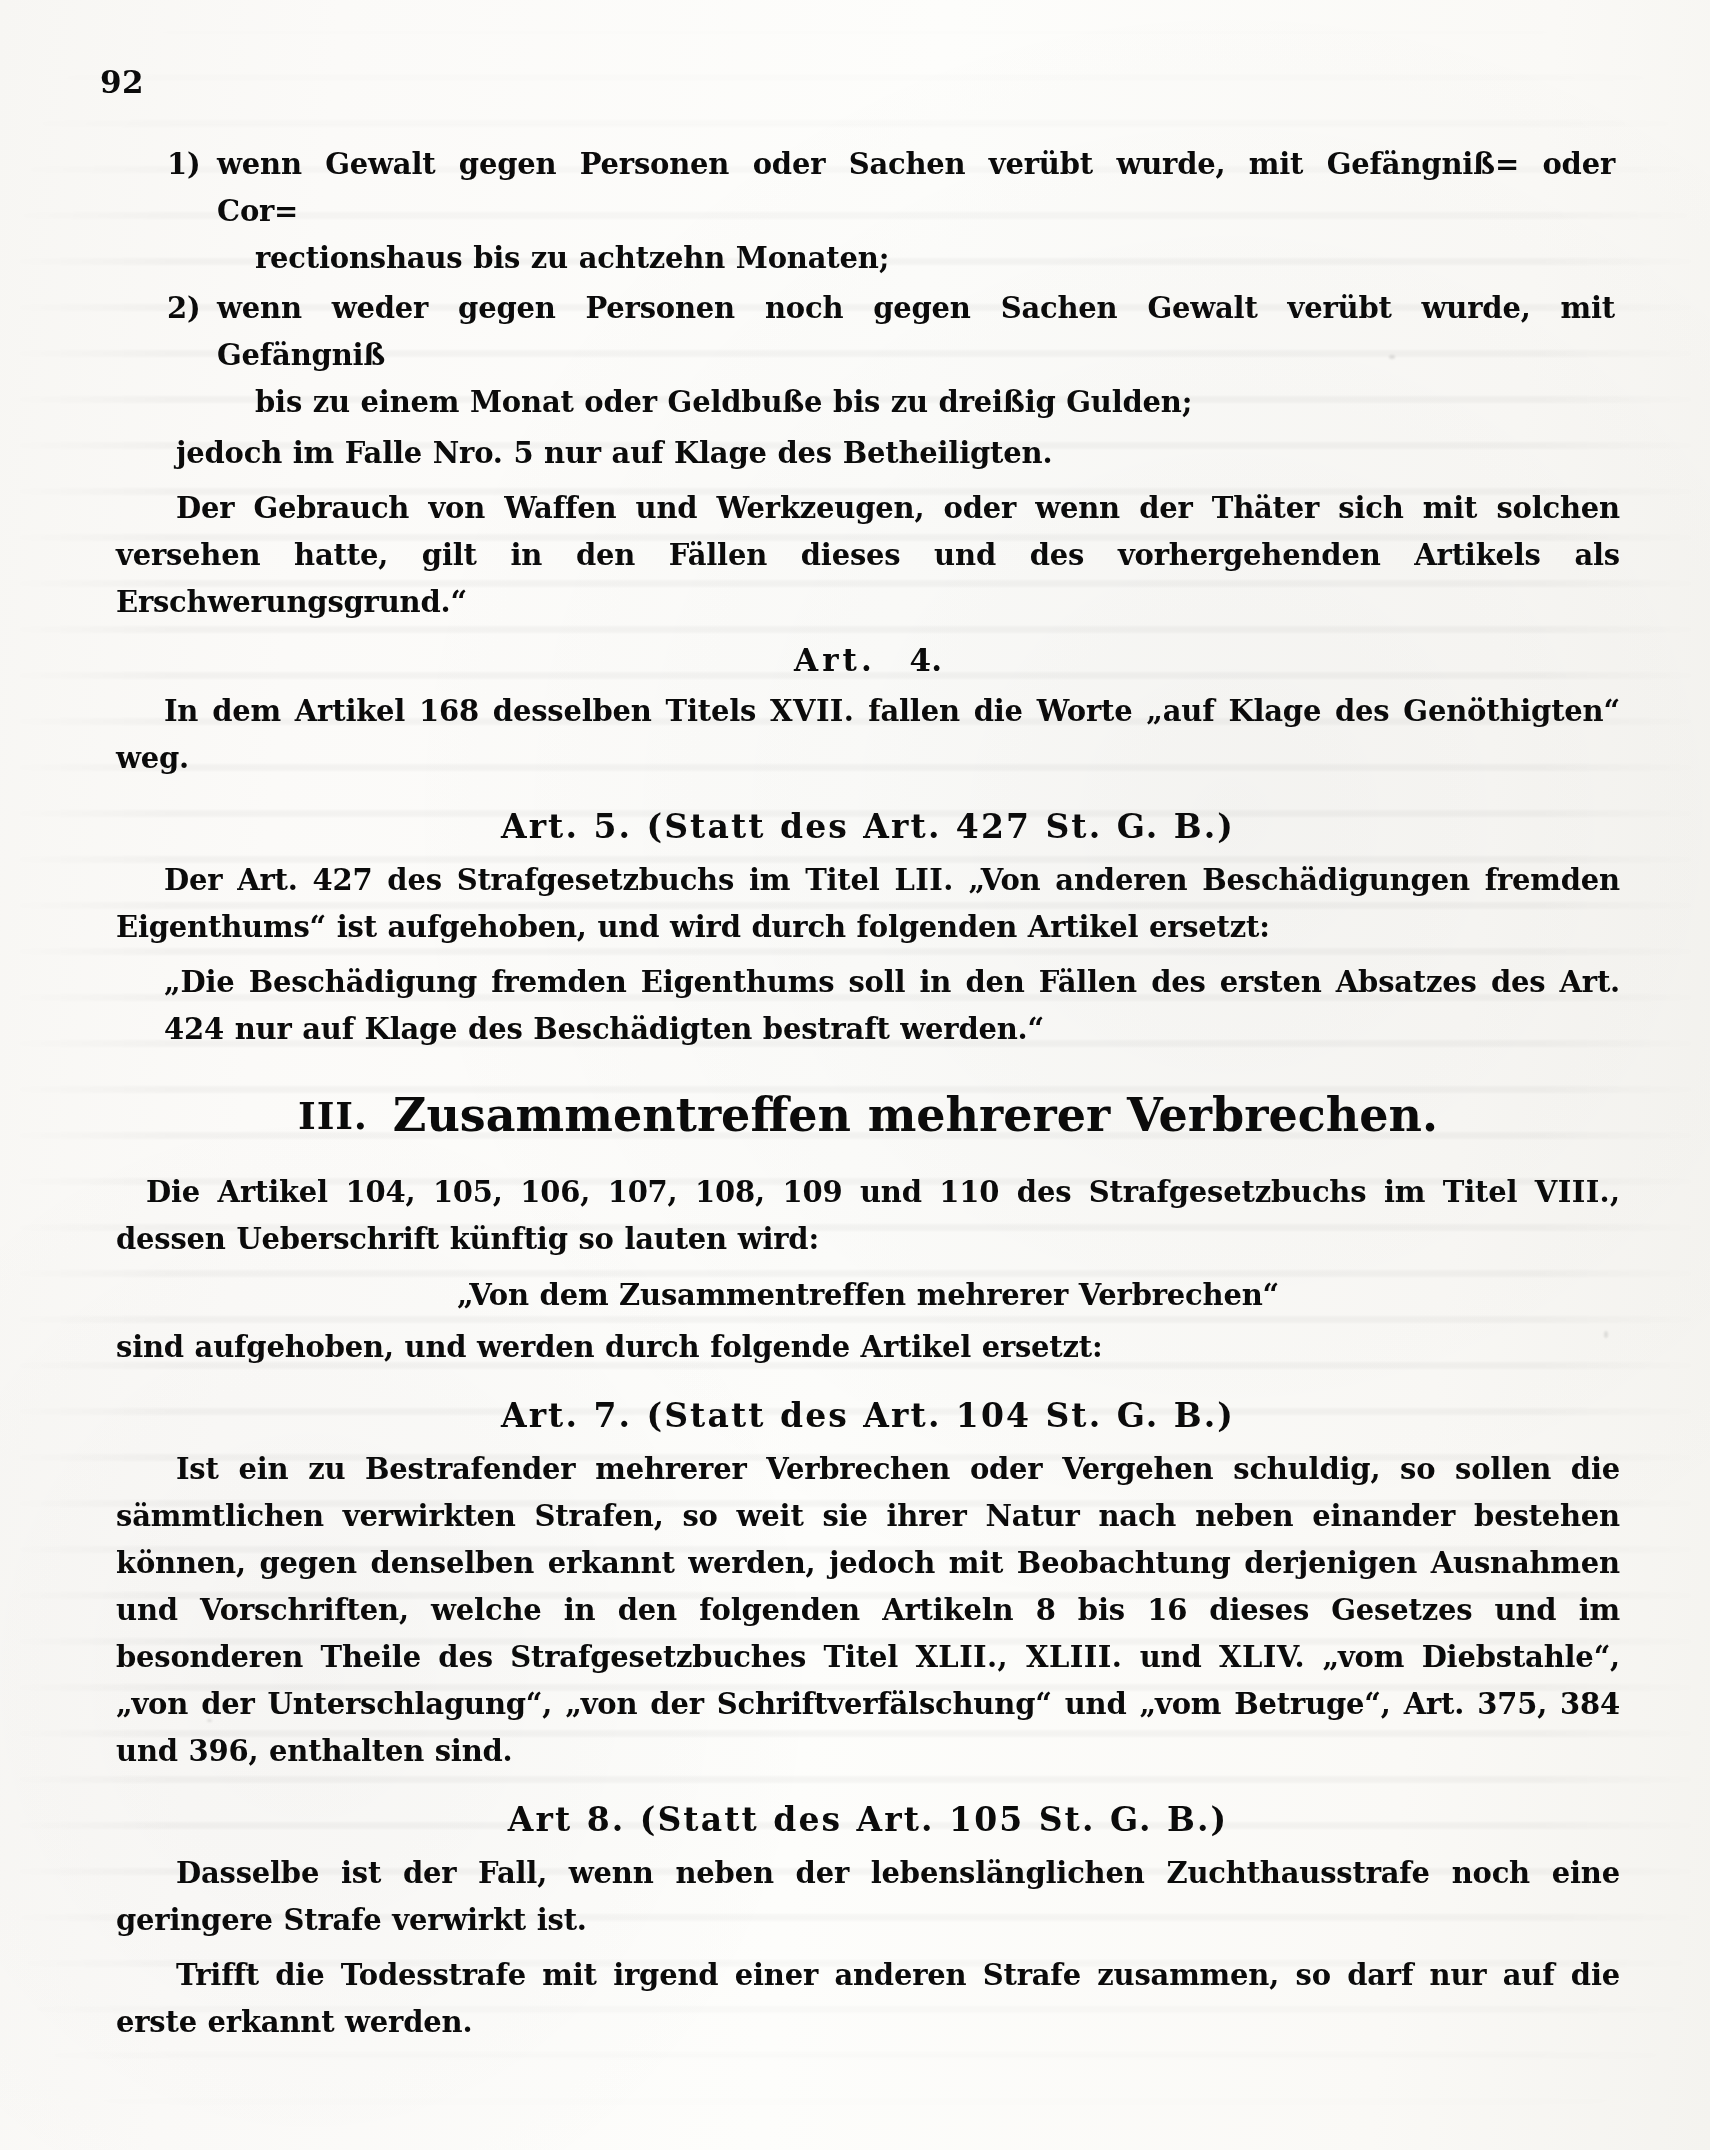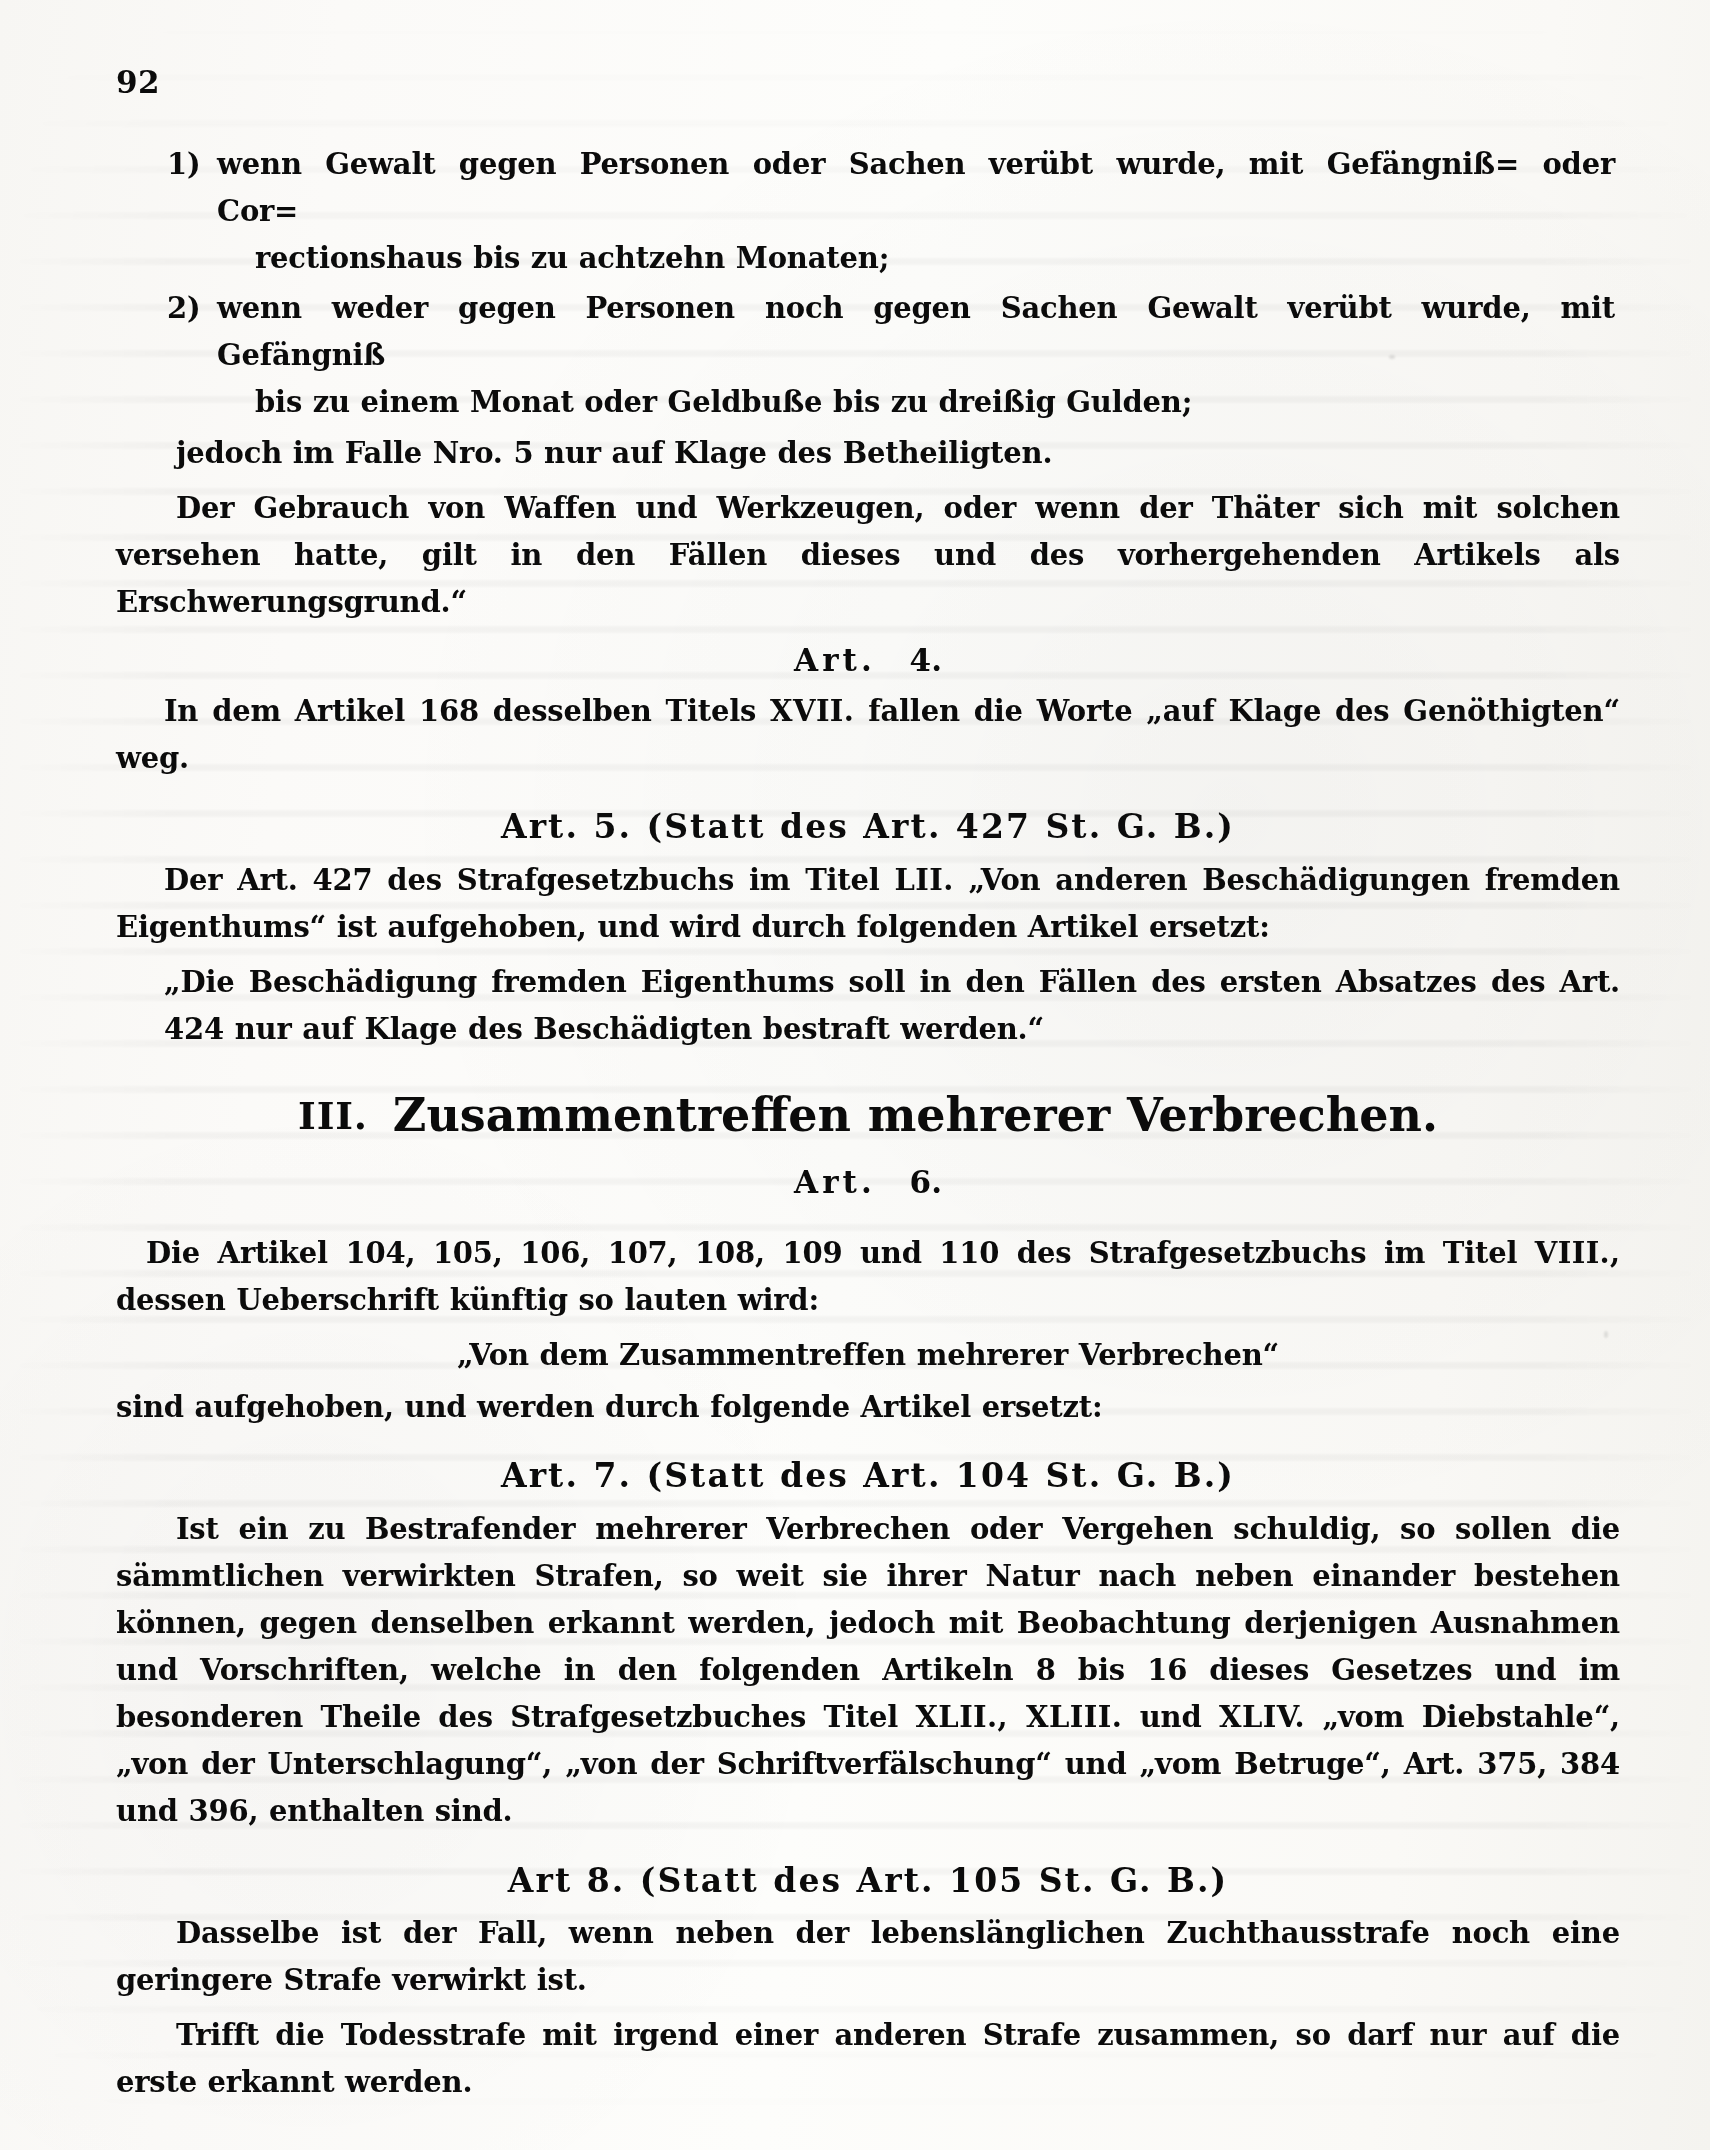--- a/index.html
+++ b/index.html
@@ -46,21 +46,21 @@
     filter: blur(0.8px);
   }
 
   .page {
     position: absolute;
     inset: 0;
   }
 
   .folio {
     position: absolute;
-    left: 116px;
+    left: 100px;
     top: 64px;
     font-size: 31px;
     font-weight: 700;
     letter-spacing: 0.4px;
     font-family: "DejaVu Serif", "Liberation Serif", serif;
   }
 
   .body {
     position: absolute;
     left: 116px;
@@ -220,24 +220,20 @@
     </p>
 
     <p class="quote-block">
       <span>„Die Beschädigung fremden Eigenthums soll in den Fällen des ersten Absatzes des Art. 424 nur auf Klage des Beschädigten bestraft werden.“</span>
     </p>
 
     <p class="section-head">
       <span class="roman">III.</span><span>Zusammentreffen mehrerer Verbrechen.</span>
     </p>
 
-    <p class="center art-head">
-      <span>Art.</span>
-      <span class="num" style="margin-left:18px;">6.</span>
-    </p>
 
     <p class="para" style="text-indent:30px;margin-top:24px;">
       <span>Die Artikel 104, 105, 106, 107, 108, 109 und 110 des Strafgesetzbuchs im Titel </span><span class="rom">VIII.</span><span>, dessen Ueberschrift künftig so lauten wird:</span>
     </p>
 
     <p class="center" style="margin:5px 0 5px 0;">
       <span>„Von dem Zusammentreffen mehrerer Verbrechen“</span>
     </p>
 
     <p class="para">

